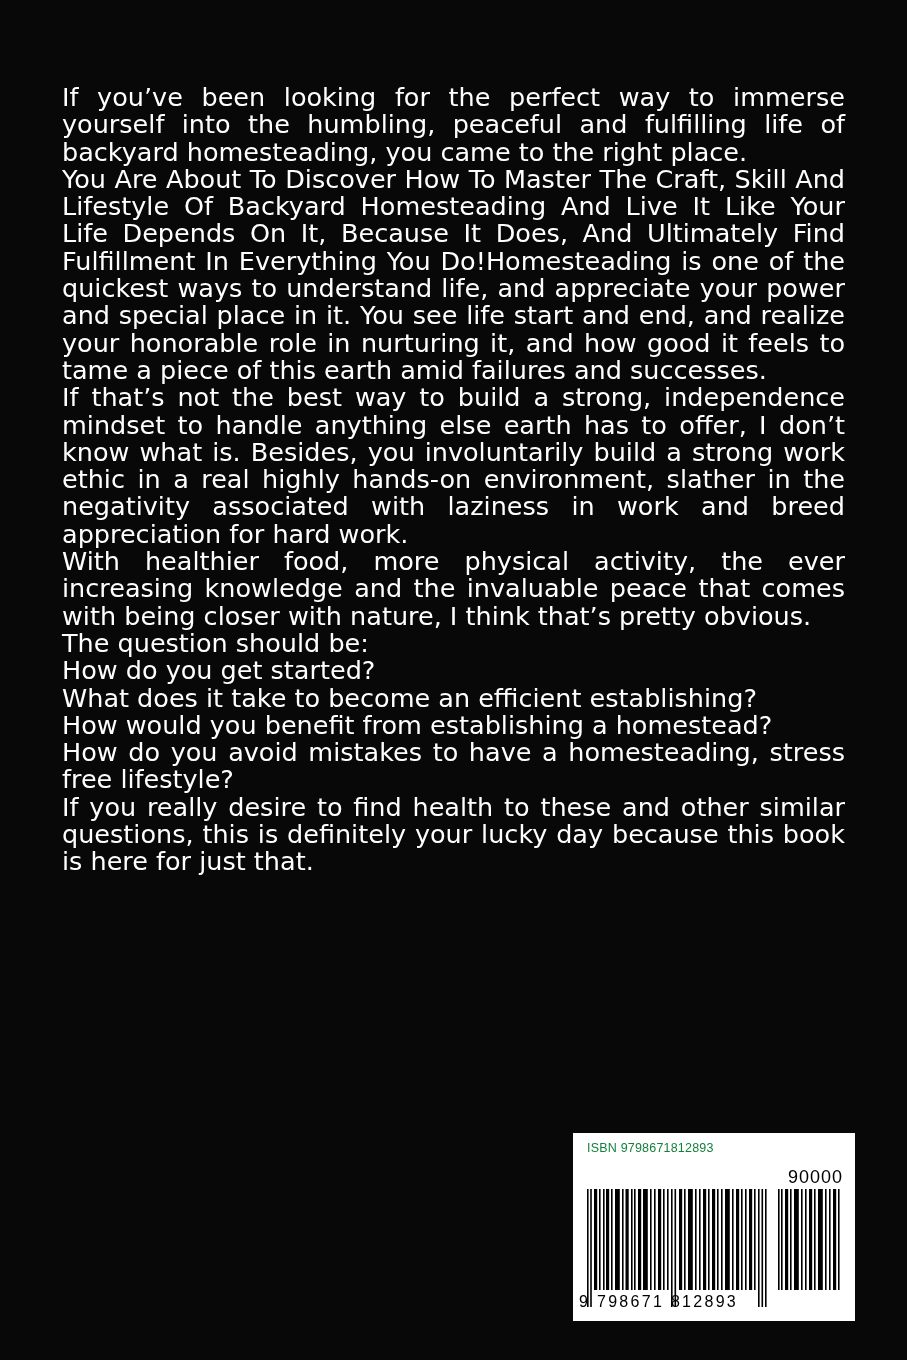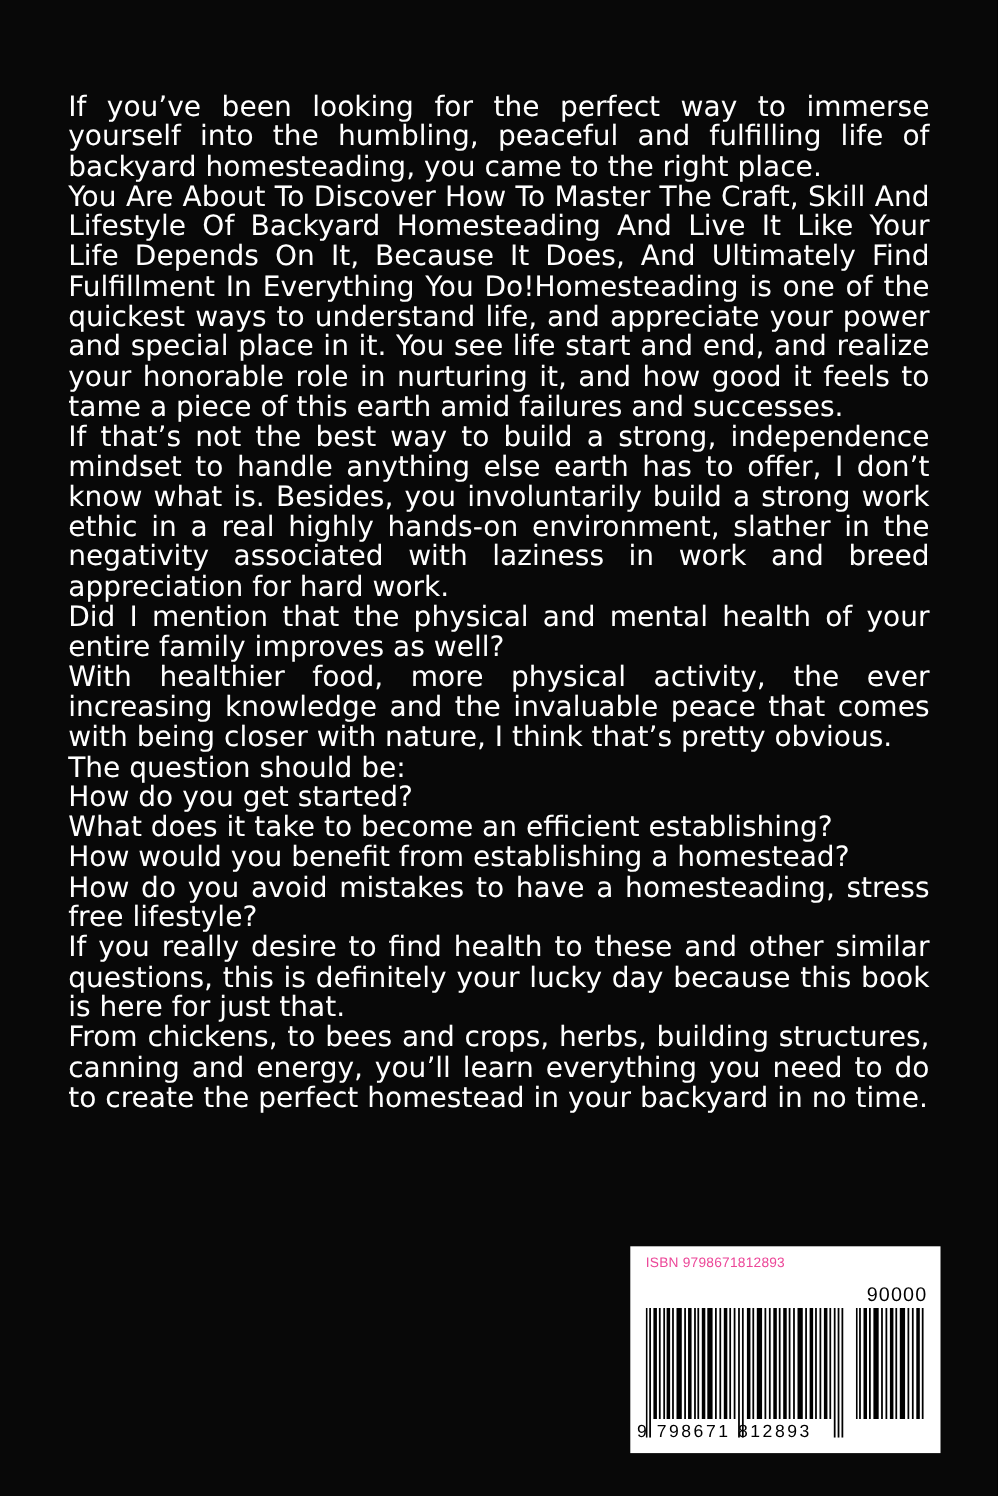--- a/index.html
+++ b/index.html
@@ -44,21 +44,21 @@
     height: 188px;
     background: #ffffff;
     box-sizing: border-box;
   }
   .isbn-text {
     position: absolute;
     left: 14px;
     top: 8px;
     font-family: "Liberation Sans", sans-serif;
     font-size: 12.5px;
-    color: #ec4899;
+    color: #15803d;
     letter-spacing: 0.2px;
     white-space: nowrap;
   }
   .five-digit {
     position: absolute;
     right: 12px;
     top: 34px;
     font-family: "Liberation Sans", sans-serif;
     font-size: 18px;
     color: #000000;
@@ -94,29 +94,27 @@
 </style>
 </head>
 <body>
 
 <div id="page">
 
   <div class="blurb">
     <p>If you’ve been looking for the perfect way to immerse yourself into the humbling, peaceful and fulfilling life of backyard homesteading, you came to the right place.</p>
     <p>You Are About To Discover How To Master The Craft, Skill And Lifestyle Of Backyard Homesteading And Live It Like Your Life Depends On It, Because It Does, And Ultimately Find Fulfillment In Everything You Do!Homesteading is one of the quickest ways to understand life, and appreciate your power and special place in it. You see life start and end, and realize your honorable role in nurturing it, and how good it feels to tame a piece of this earth amid failures and successes.</p>
     <p>If that’s not the best way to build a strong, independence mindset to handle anything else earth has to offer, I don’t know what is. Besides, you involuntarily build a strong work ethic in a real highly hands-on environment, slather in the negativity associated with laziness in work and breed appreciation for hard work.</p>
-    <p>Did I mention that the physical and mental health of your entire family improves as well?</p>
     <p>With healthier food, more physical activity, the ever increasing knowledge and the invaluable peace that comes with being closer with nature, I think that’s pretty obvious.</p>
     <p class="nojust">The question should be:</p>
     <p class="nojust">How do you get started?</p>
     <p class="nojust">What does it take to become an efficient establishing?</p>
     <p class="nojust">How would you benefit from establishing a homestead?</p>
     <p>How do you avoid mistakes to have a homesteading, stress free lifestyle?</p>
     <p>If you really desire to find health to these and other similar questions, this is definitely your lucky day because this book is here for just that.</p>
-    <p>From chickens, to bees and crops, herbs, building structures, canning and energy, you’ll learn everything you need to do to create the perfect homestead in your backyard in no time.</p>
   </div>
 
   <div class="barcode-block">
     <div class="isbn-text">ISBN 9798671812893</div>
     <div class="five-digit">90000</div>
 
     <div class="bars-main">
       <svg viewBox="0 0 182 118" width="182" height="118" preserveAspectRatio="none" aria-hidden="true">
         <g fill="#000000">
           <rect x="0" y="0" width="1.6" height="118"></rect>

